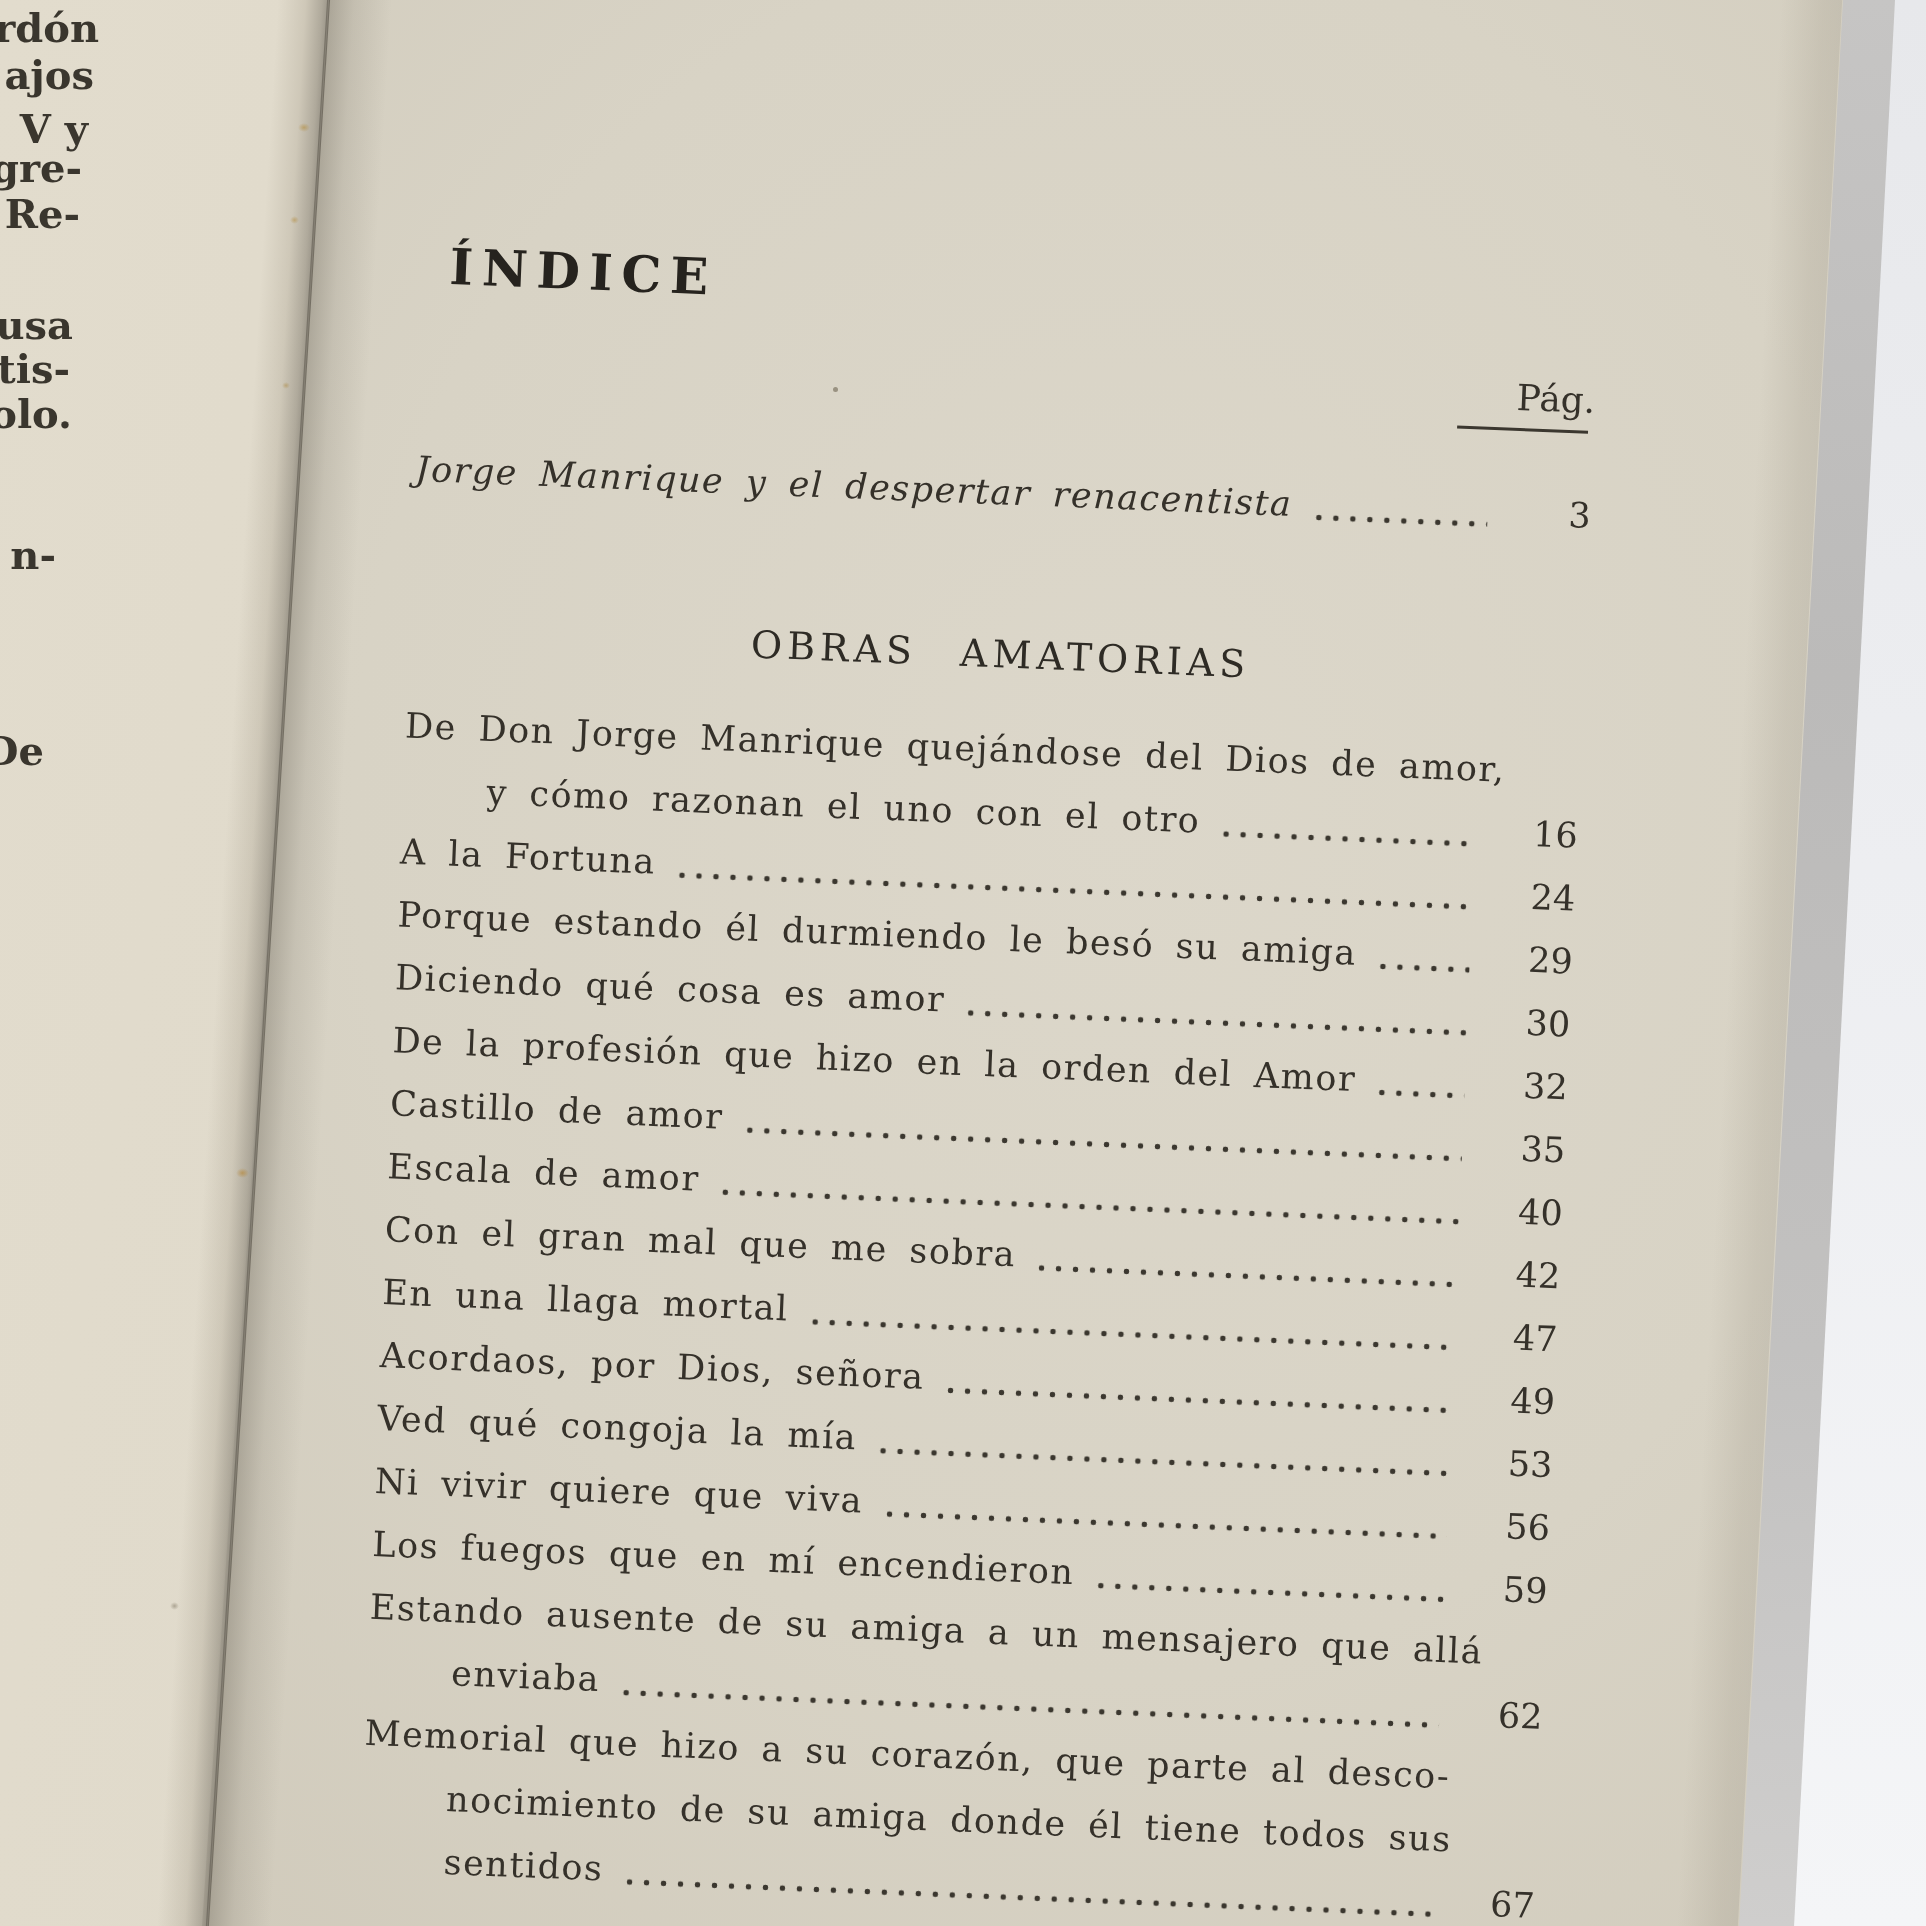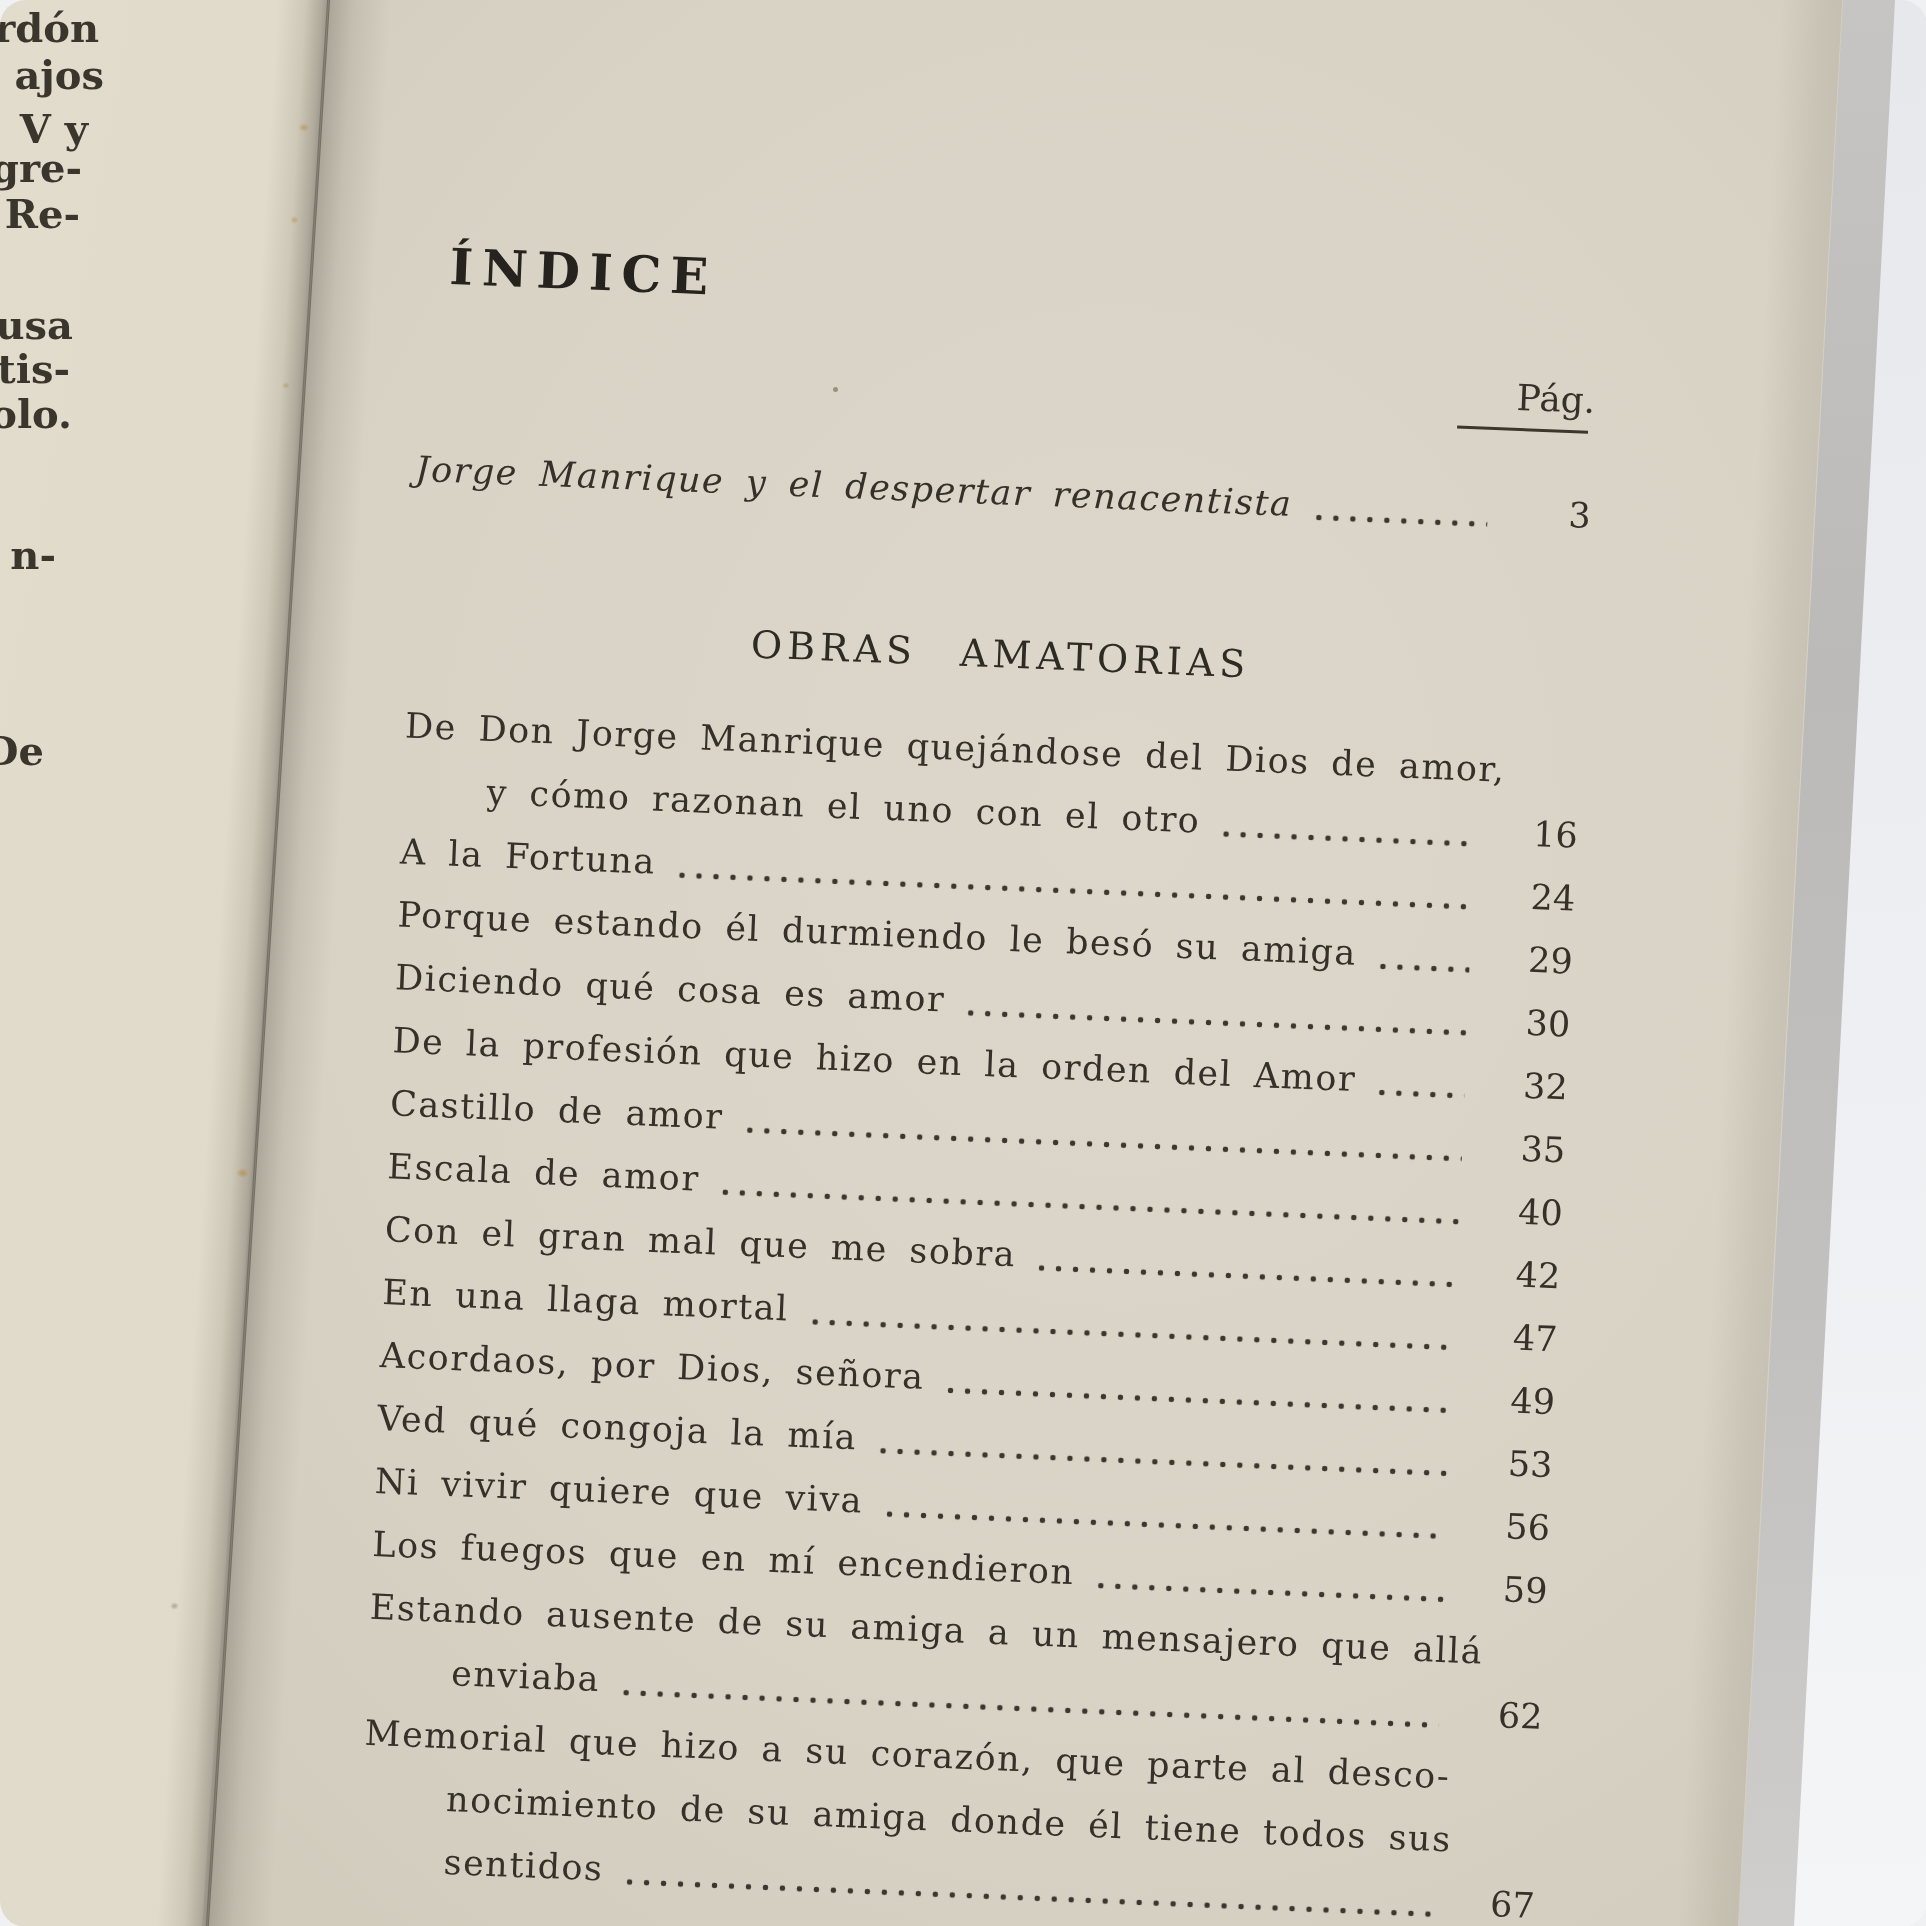--- a/index.html
+++ b/index.html
@@ -1,17 +1,17 @@
 <!DOCTYPE html>
 <html><head>
 <meta charset="utf-8">
 <style>
   html,body{margin:0;padding:0;background:#f0f1f3;}
   #photo{position:relative;width:1927px;height:1927px;overflow:hidden;
-         font-family:"DejaVu Serif",serif;background:linear-gradient(180deg,#e7e8eb 0%,#edeef1 45%,#f4f5f7 100%);border-radius:26px;}
+         font-family:"DejaVu Serif",serif;background:linear-gradient(180deg,#e7e8eb 0%,#edeef1 45%,#f4f5f7 100%);}
   
   .edge-strip{position:absolute;inset:0;
       clip-path:polygon(1839px 0,1895px 0,1794px 1927px,1736px 1927px);
       background:linear-gradient(180deg,#c6c5c4 0%,#bbbab9 35%,#c2c1c0 70%,#cfcecd 100%);}
   .left-page{position:absolute;inset:0;
       clip-path:polygon(0 0,331px 0,204px 1927px,0 1927px);
       background:linear-gradient(100deg,#e2dccd 0%,#ded8c9 55%,#d6d0c0 100%);}
   .right-page{position:absolute;inset:0;
       clip-path:polygon(329px 0,1843px 0,1739px 1927px,202px 1927px);
       background:radial-gradient(ellipse 1386px 1584px at 58% 42%,#dcd7ca 0%,#d8d3c5 55%,#d0cabb 100%);}
@@ -71,21 +71,21 @@
   <div class="page-right-shade"></div>
   <div class="fox fox1"></div>
   <div class="fox fox2"></div>
   <div class="fox fox3"></div>
   <div class="fox fox4"></div>
   <div class="fox fox5"></div>
   <div class="speck"></div>
 
   <div class="fragments">
     <div class="frag" style="right:238px;top:6px">rdón</div>
-    <div class="frag" style="right:233px;top:53px">ajos</div>
+    <div class="frag" style="right:243px;top:53px">ajos</div>
     <div class="frag" style="right:249px;top:107px">V  y</div>
     <div class="frag" style="right:255px;top:146px">gre-</div>
     <div class="frag" style="right:257px;top:192px">Re-</div>
     <div class="frag" style="right:264px;top:303px">usa</div>
     <div class="frag" style="right:267px;top:347px">tis-</div>
     <div class="frag" style="right:265px;top:392px">olo.</div>
     <div class="frag" style="right:281px;top:533px">n-</div>
     <div class="frag" style="right:293px;top:729px">De</div>
   </div>
 

